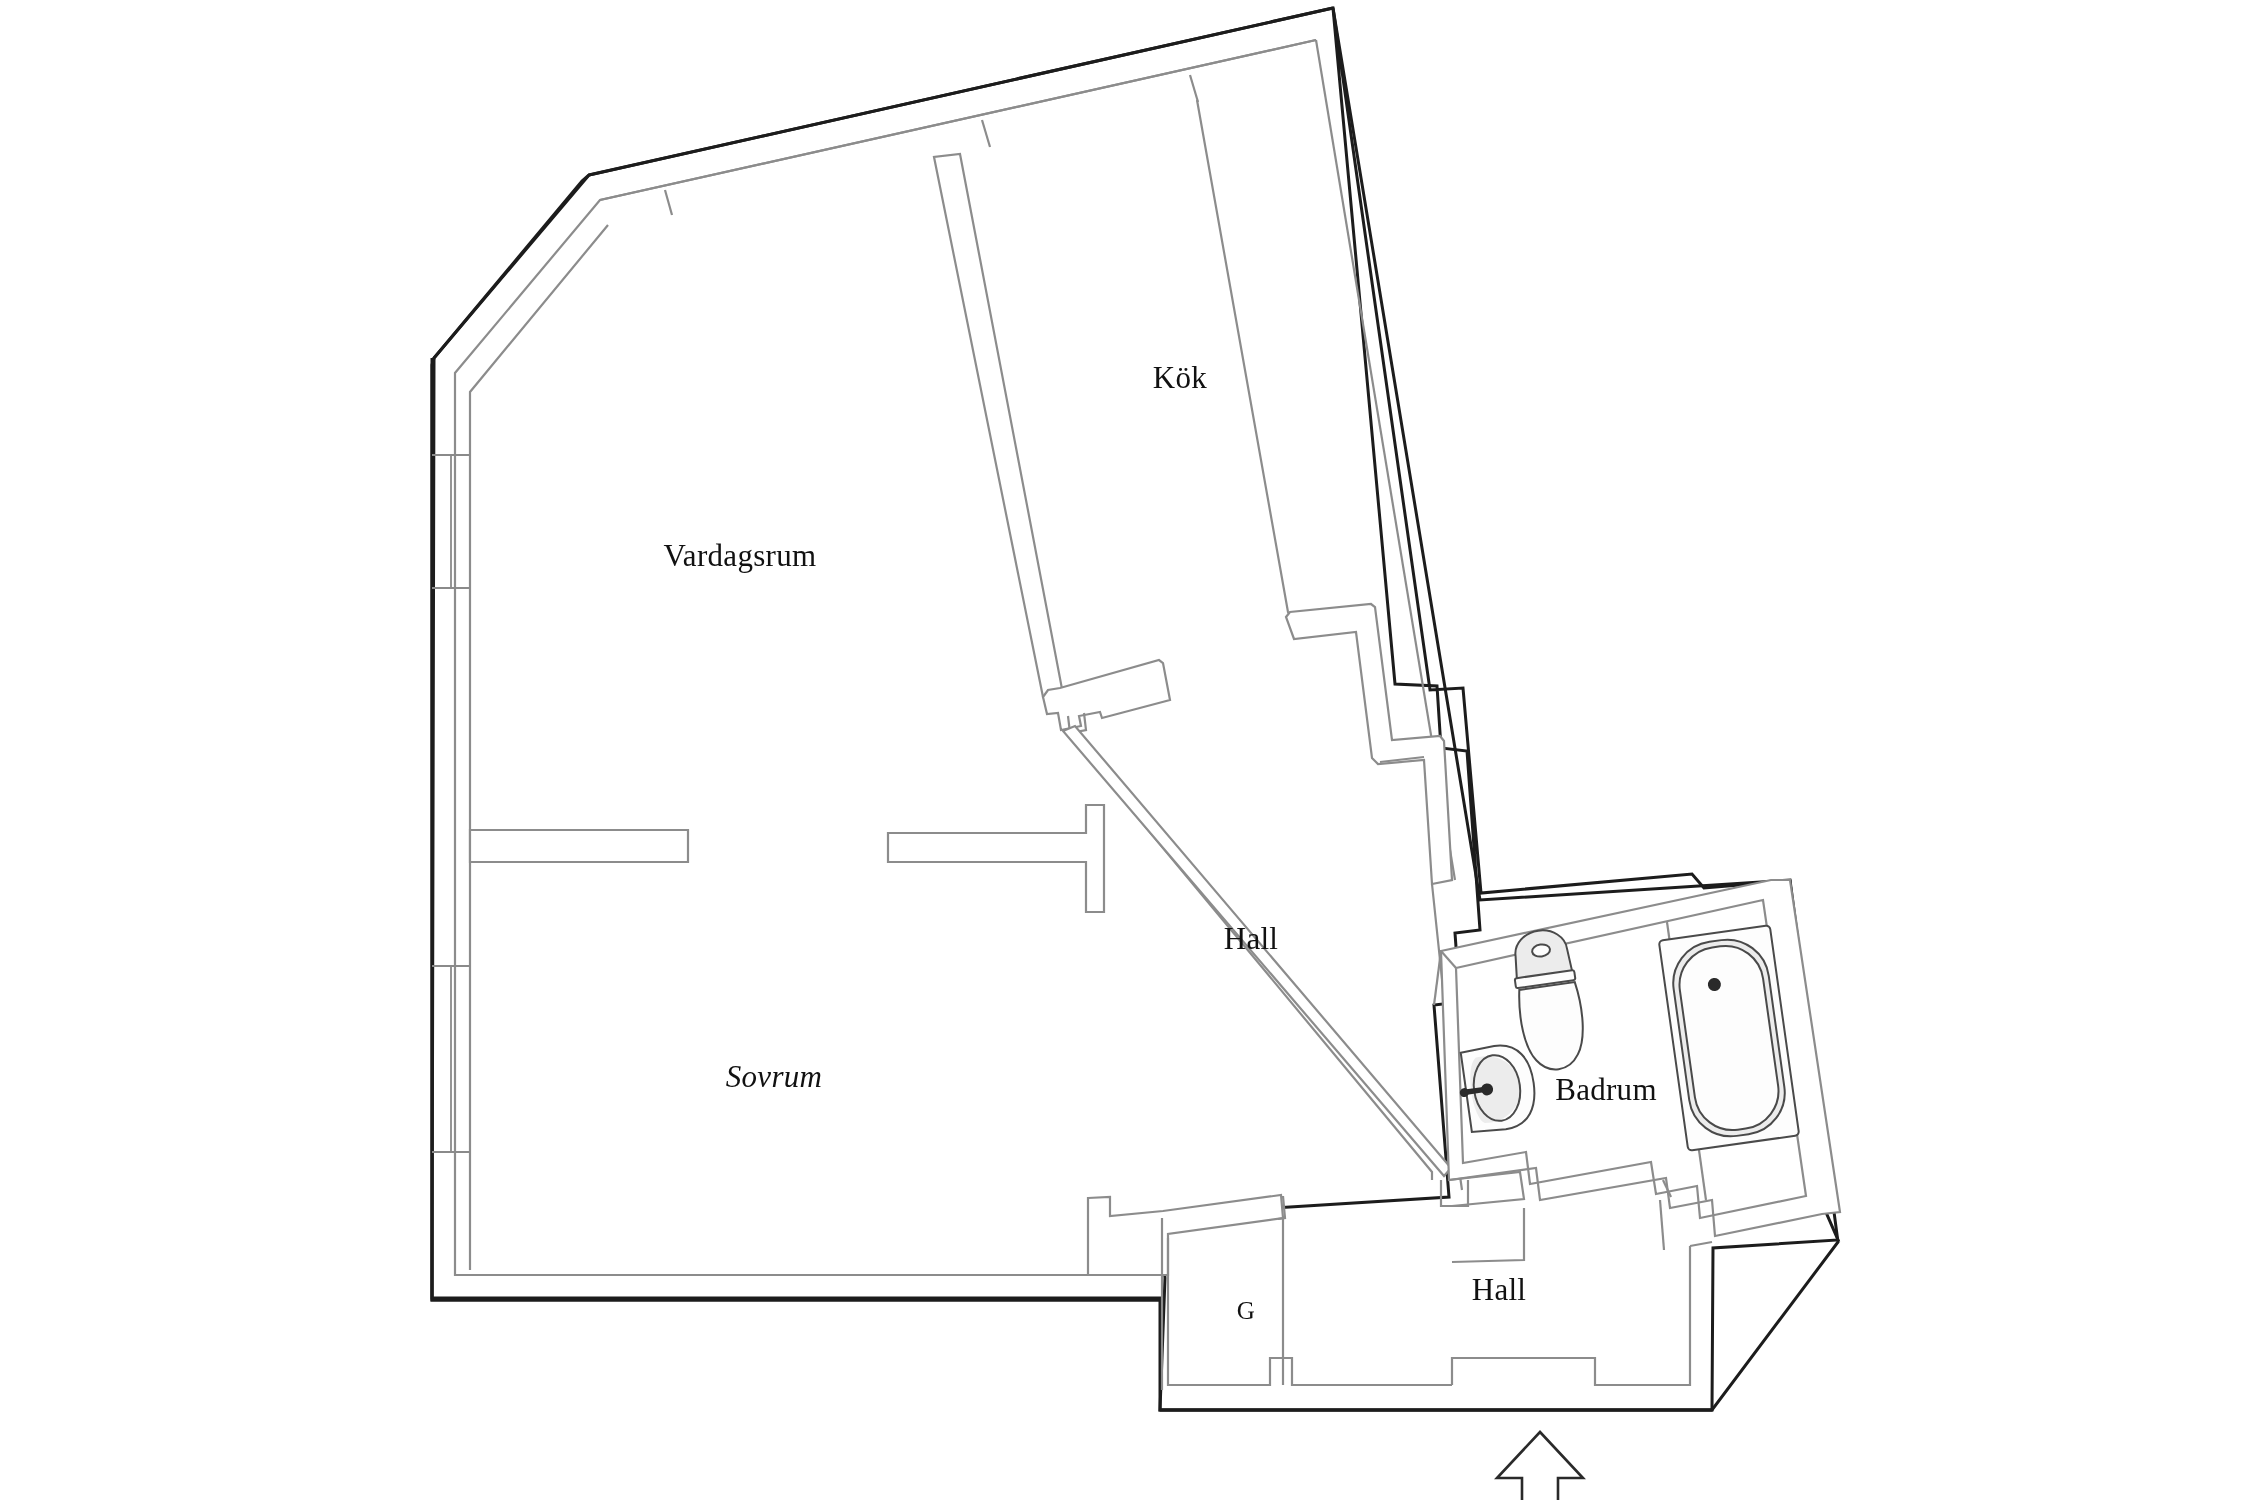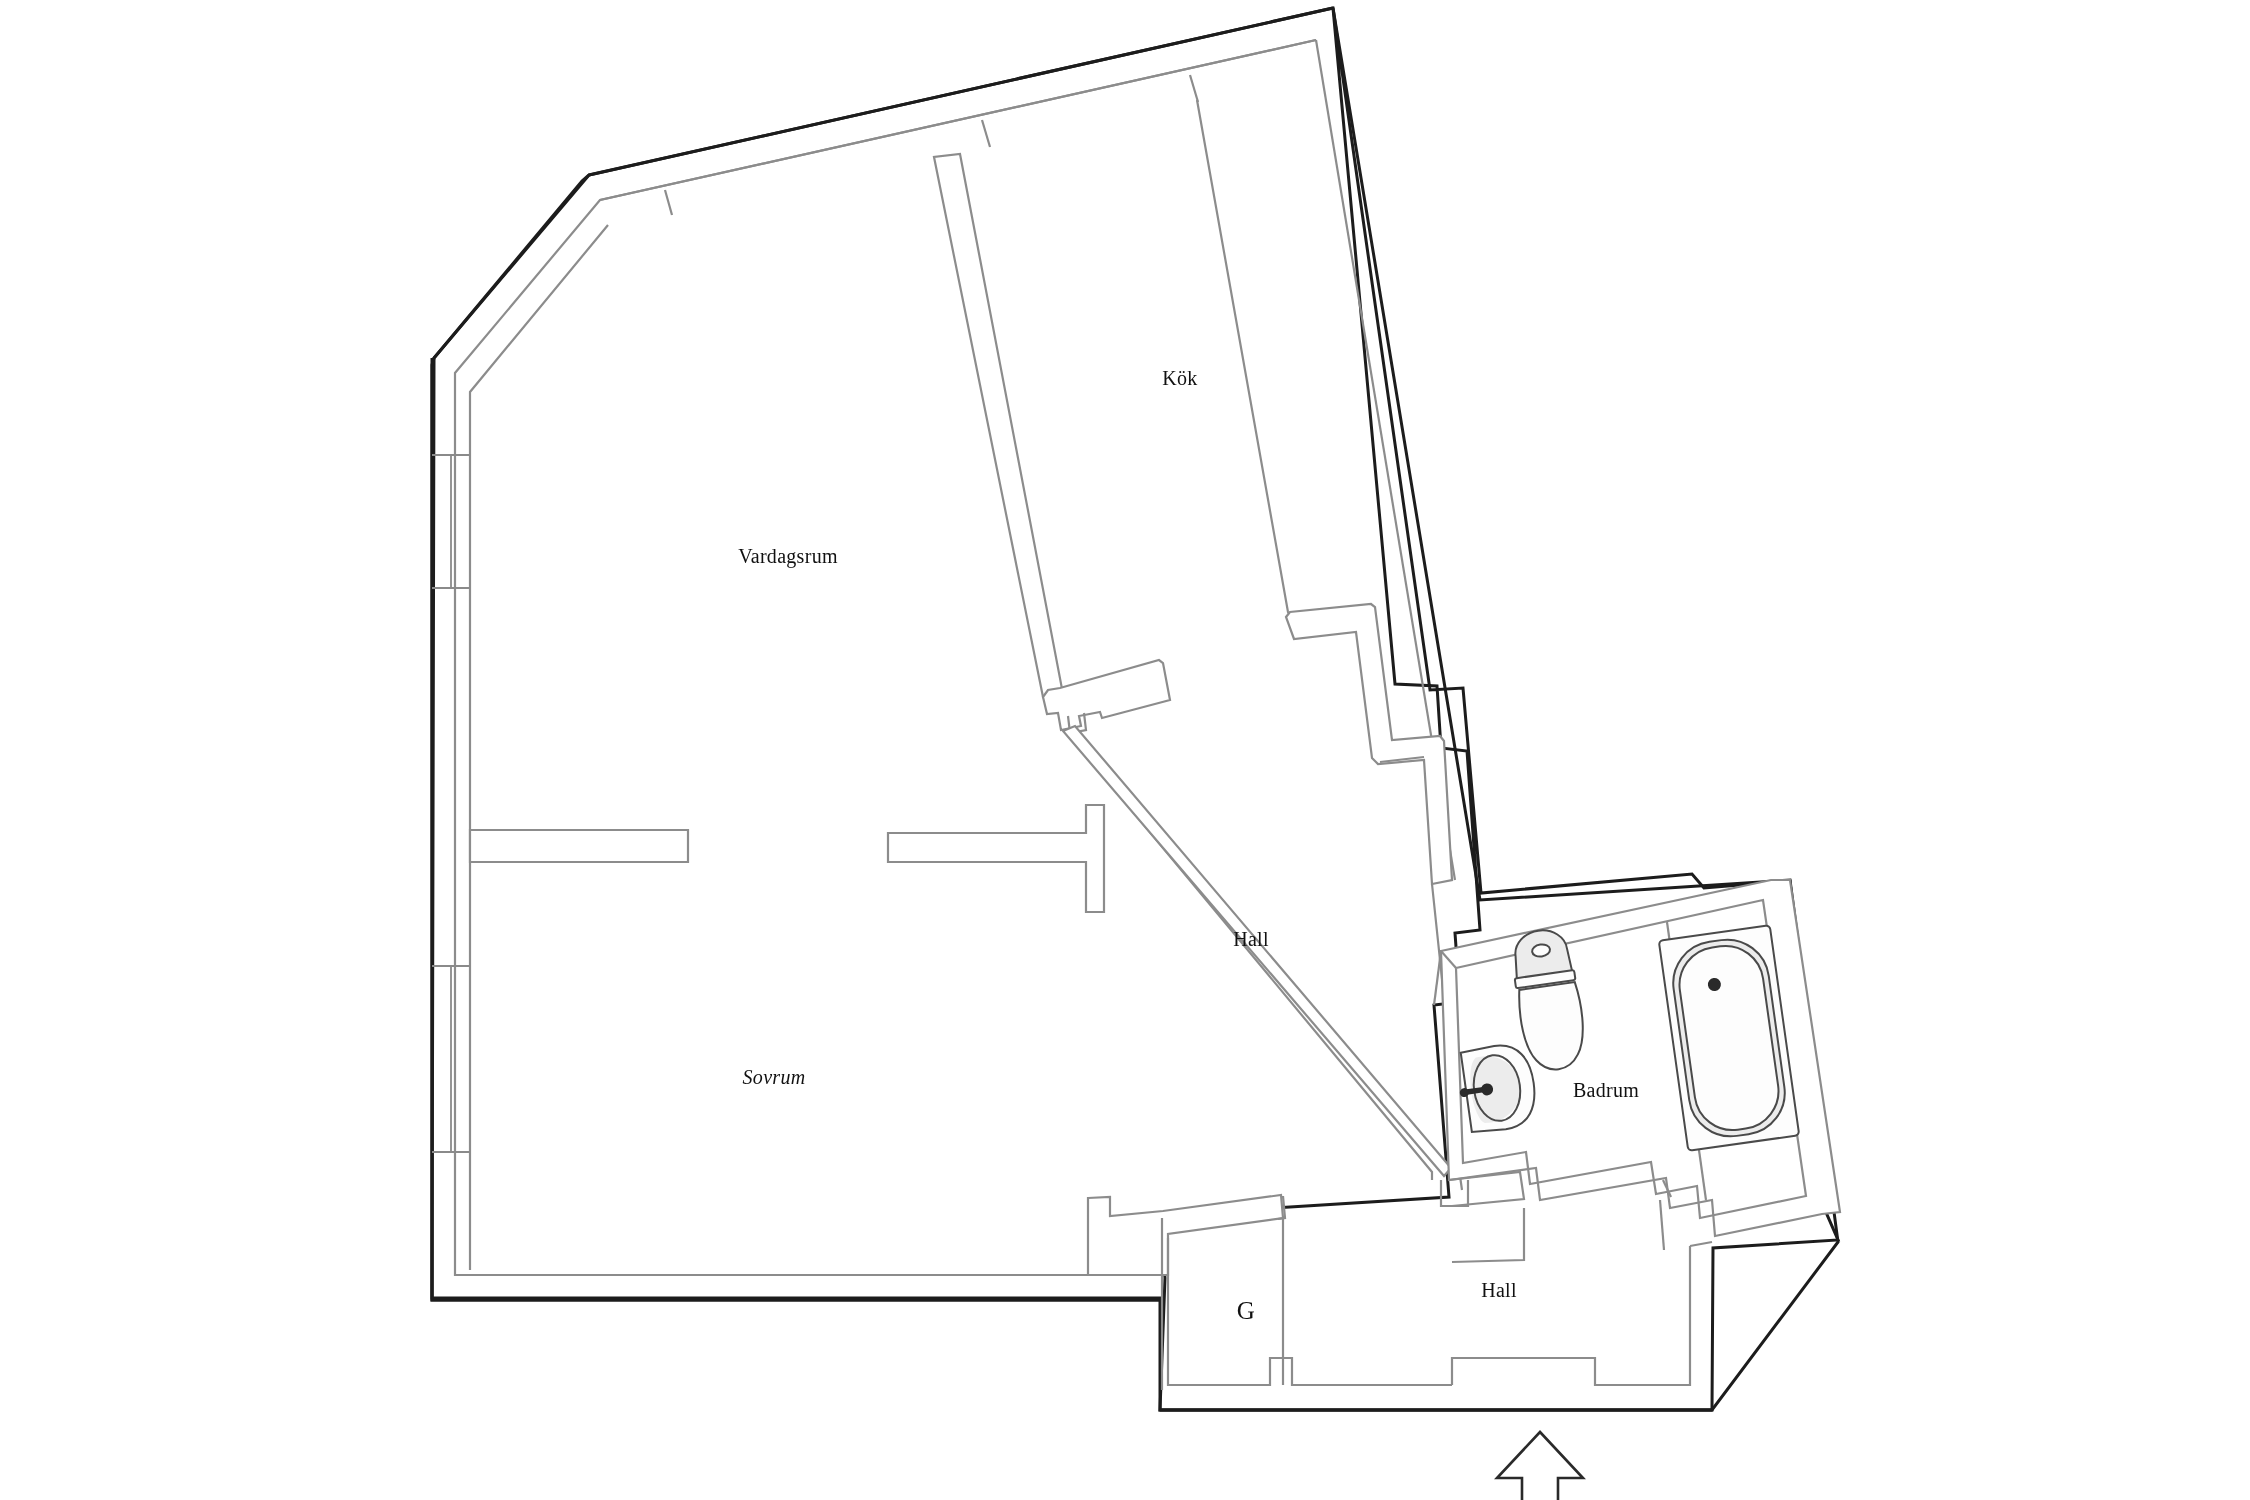--- a/index.html
+++ b/index.html
@@ -67,21 +67,21 @@
   }
   .arrow-shape {
     fill: #ffffff;
     stroke: #2a2a2a;
     stroke-width: 2.6;
     stroke-linejoin: miter;
   }
   .room-label {
     position: absolute;
     color: #111111;
-    font-size: 20px;
+    font-size: 31px;
     font-weight: 400;
     letter-spacing: 0.3px;
     white-space: nowrap;
     transform: translate(-50%, -50%);
     user-select: none;
   }
   .room-label.small {
     font-size: 25px;
   }
 </style>
@@ -460,21 +460,21 @@
         L 1583,1478
         L 1558,1478
         L 1558,1523
         L 1522,1523
         L 1522,1478
         L 1497,1478 Z"></path>
     </g>
 
   </svg>
 
-  <div class="room-label" style="left:740px; top:556px;margin-left:48px;">Vardagsrum</div>
+  <div class="room-label" style="left:740px; top:556px;">Vardagsrum</div>
 
   <div class="room-label" style="left:1180px; top:378px;">Kök</div>
 
   <div class="room-label" style="left:1251px; top:939px;">Hall</div>
 
   <div class="room-label" style="left:774px; top:1077px;font-style:italic;">Sovrum</div>
 
   <div class="room-label" style="left:1606px; top:1090px;">Badrum</div>
 
   <div class="room-label" style="left:1499px; top:1290px;">Hall</div>

